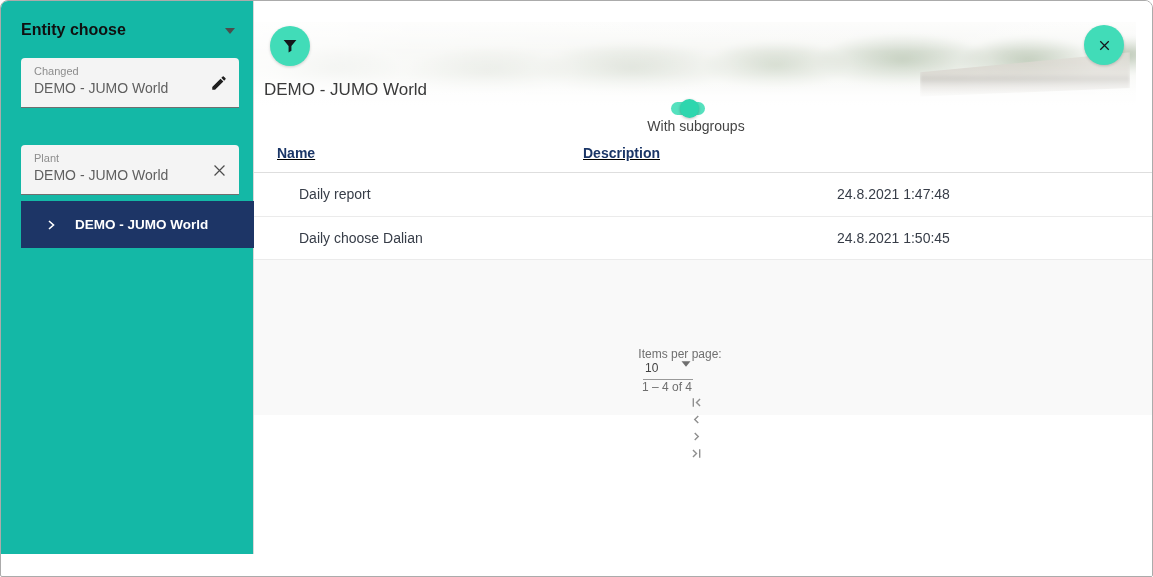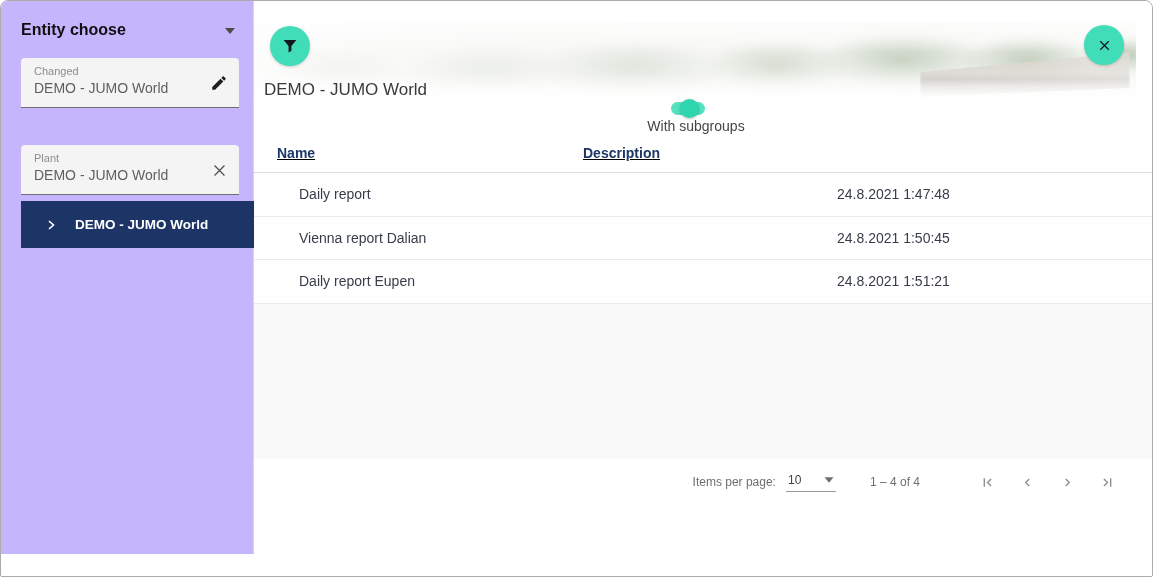--- a/index.html
+++ b/index.html
@@ -7,21 +7,21 @@
   body { font-family:"Liberation Sans", sans-serif; }
 
   .page {
     position:relative; width:1153px; height:577px; background:#fff;
     border:1px solid #ababab; border-radius:8px 8px 2px 2px; overflow:hidden;
   }
   .top-artifact { position:absolute; left:183px; top:0; width:11px; height:4px; background:#1c1c1c; }
 
   
   .sidebar { position:absolute; left:0; top:0; width:253px; height:553px;
-             border-right:1px solid #d8d8d8; background:#c4b5fd; }
+             border-right:1px solid #d8d8d8; background:#14b8a6; }
   .sidebar-header { position:absolute; left:20px; top:20px; width:218px; height:22px; }
   .sidebar-title { font-size:16px; font-weight:bold; color:#101010; }
   .caret-down { width:0; height:0; border-left:5px solid transparent; border-right:5px solid transparent;
                 border-top:6px solid #4c4c4c; display:inline-block; }
   .sidebar-header .caret-down { position:absolute; right:4px; top:7px; }
 
   .field { position:absolute; left:20px; width:218px; height:50px; background:#f4f4f4;
            border-bottom:1px solid #6f6f6f; border-radius:4px 4px 0 0; padding:7px 40px 0 13px; cursor:pointer; }
   .field.tenant { top:57px; }
   .field.plant  { top:144px; }
@@ -76,23 +76,23 @@
   .thead, .trow { display:flex; align-items:center; padding:0 16px 0 23px; }
   .thead { height:39px; border-bottom:1px solid #dedede;text-decoration:underline; }
   .thead .col { font-size:14px; font-weight:bold; color:#1b3667; }
   .trow { height:43.5px; border-bottom:1px solid #ebebeb; cursor:pointer; }
   .trow .col { font-size:14px; color:#373d48;margin-left:22px; }
   .col.c1 { width:306px; } .col.c2 { width:188px; } .col.c3 { flex:1; }
 
   .table-empty { height:155px; background:#f9f9f9; }
 
   .paginator { height:47px; display:flex; align-items:center; justify-content:flex-end;
-               padding-right:36px; font-size:12px; color:#6f6f6f; }
+               padding-right:36px; font-size:12px; color:#6f6f6f;flex-direction:column; }
   .pg-label { margin-right:10px; }
-  .pg-select { display:inline-flex; align-items:center; justify-content:space-between; width:50px;
+  .pg-select { display:inline-flex; justify-content:space-between; width:50px;
                border-bottom:1px solid #9a9a9a; padding:0 2px 4px 2px; margin-right:34px;
                color:#424242; cursor:pointer; }
   .pg-select .caret-down { border-top-color:#6f6f6f; transform:scale(.9); }
   .pg-range { margin-right:36px; color:#6f6f6f; }
   .pg-btn { background:none; border:none; padding:0; margin-left:22px; cursor:pointer;
             display:flex; align-items:center; justify-content:center; width:18px; height:18px; }
   .pg-btn svg { stroke:#8f8f8f; }
 </style>
 </head>
 <body>
@@ -164,28 +164,23 @@
       <div class="col c1">Name</div>
       <div class="col c2">Description</div>
     </div>
 
     <div class="trow">
       <div class="col c1">Daily report</div>
       <div class="col c2"></div>
       <div class="col c3">24.8.2021 1:47:48</div>
     </div>
     <div class="trow">
-      <div class="col c1">Vienna report Dalian</div>
+      <div class="col c1">Daily choose Dalian</div>
       <div class="col c2"></div>
       <div class="col c3">24.8.2021 1:50:45</div>
-    </div>
-    <div class="trow">
-      <div class="col c1">Daily report Eupen</div>
-      <div class="col c2"></div>
-      <div class="col c3">24.8.2021 1:51:21</div>
     </div>
 
     <div class="table-empty"></div>
 
     <div class="paginator">
       <span class="pg-label">Items per page:</span>
       <span class="pg-select">
         <span>10</span>
         <span class="caret-down"></span>
       </span>

